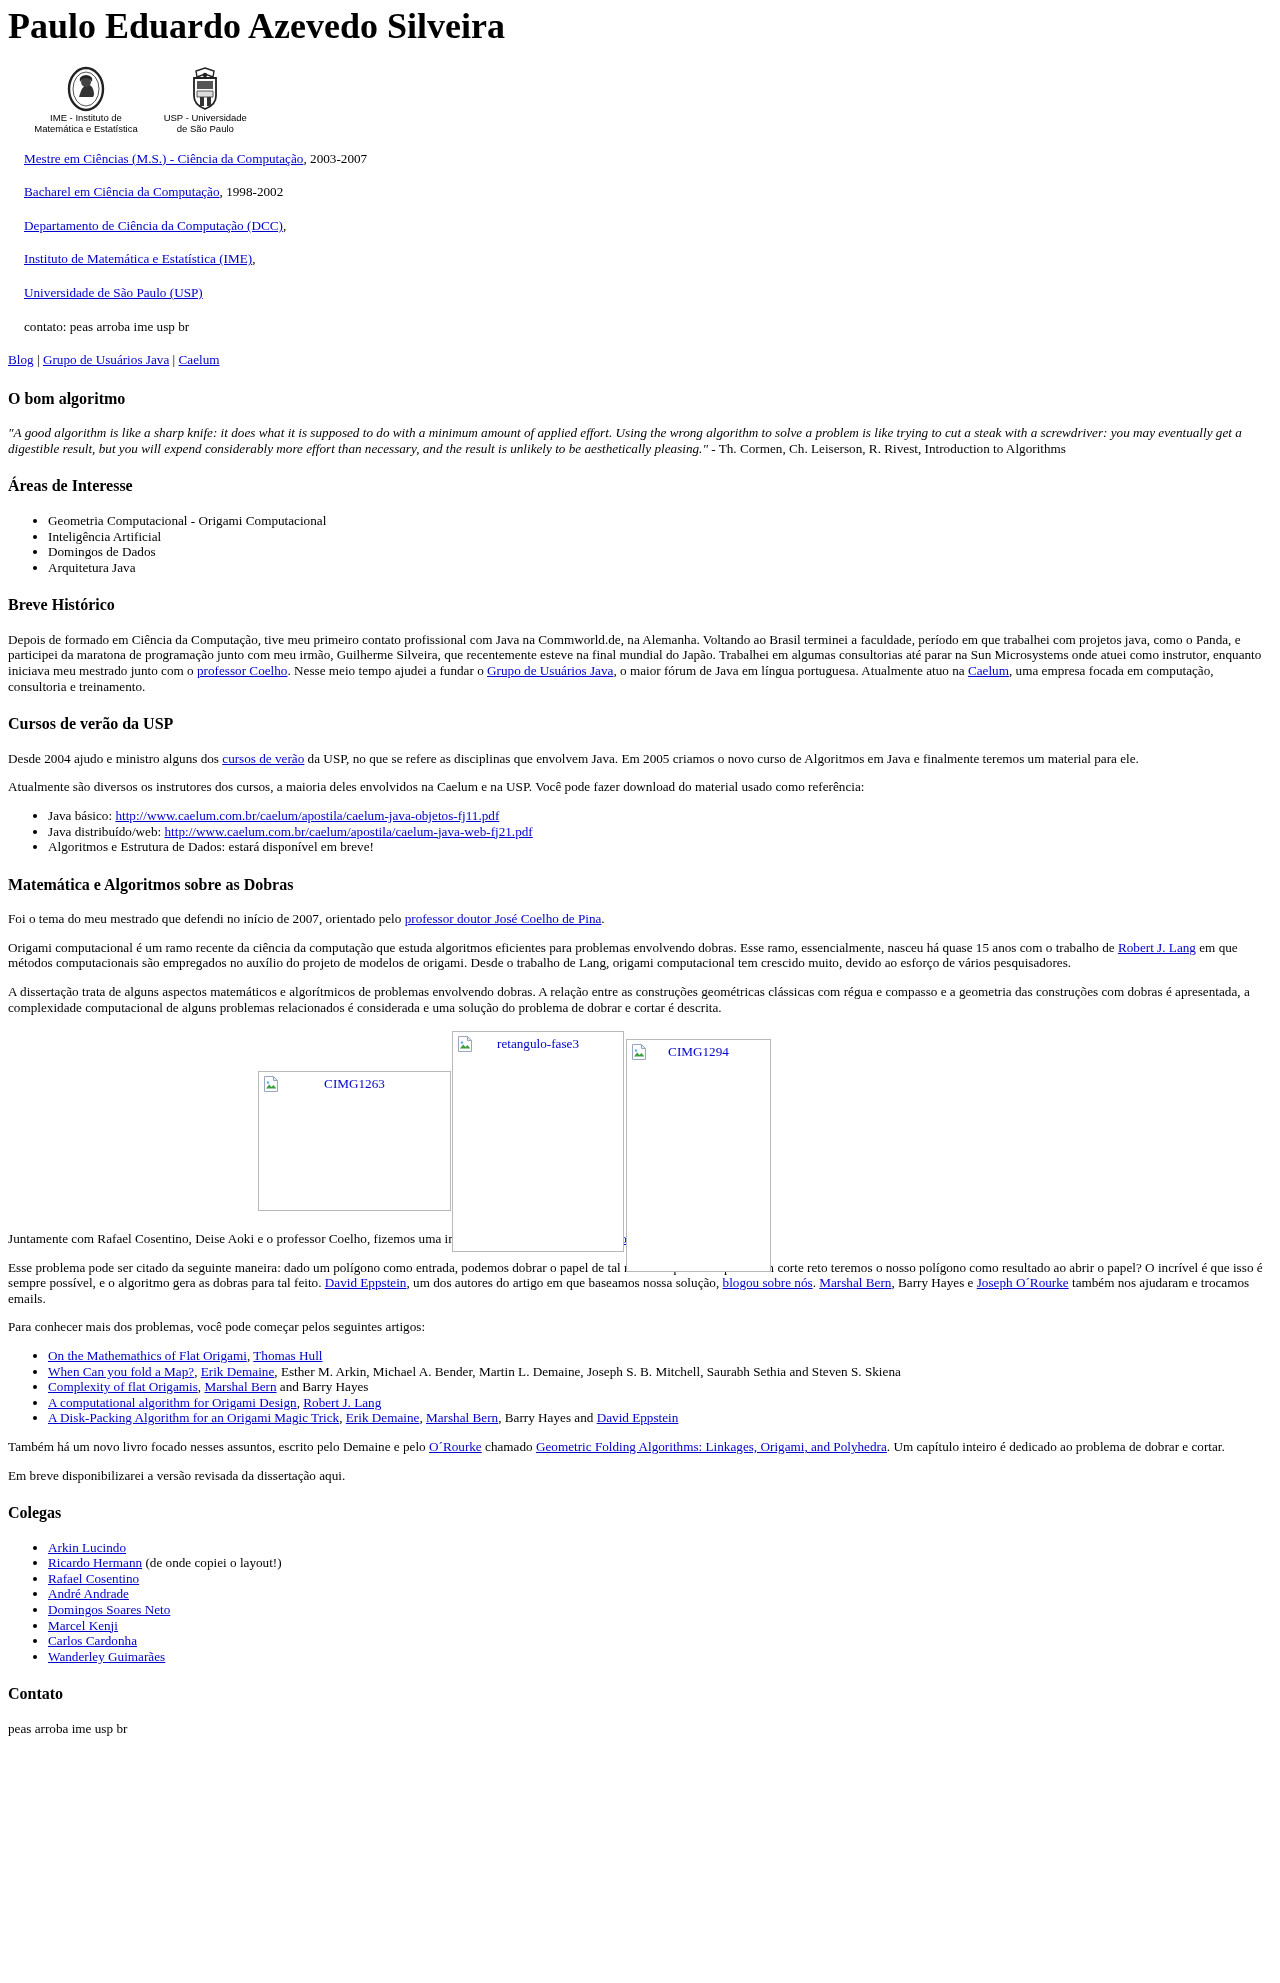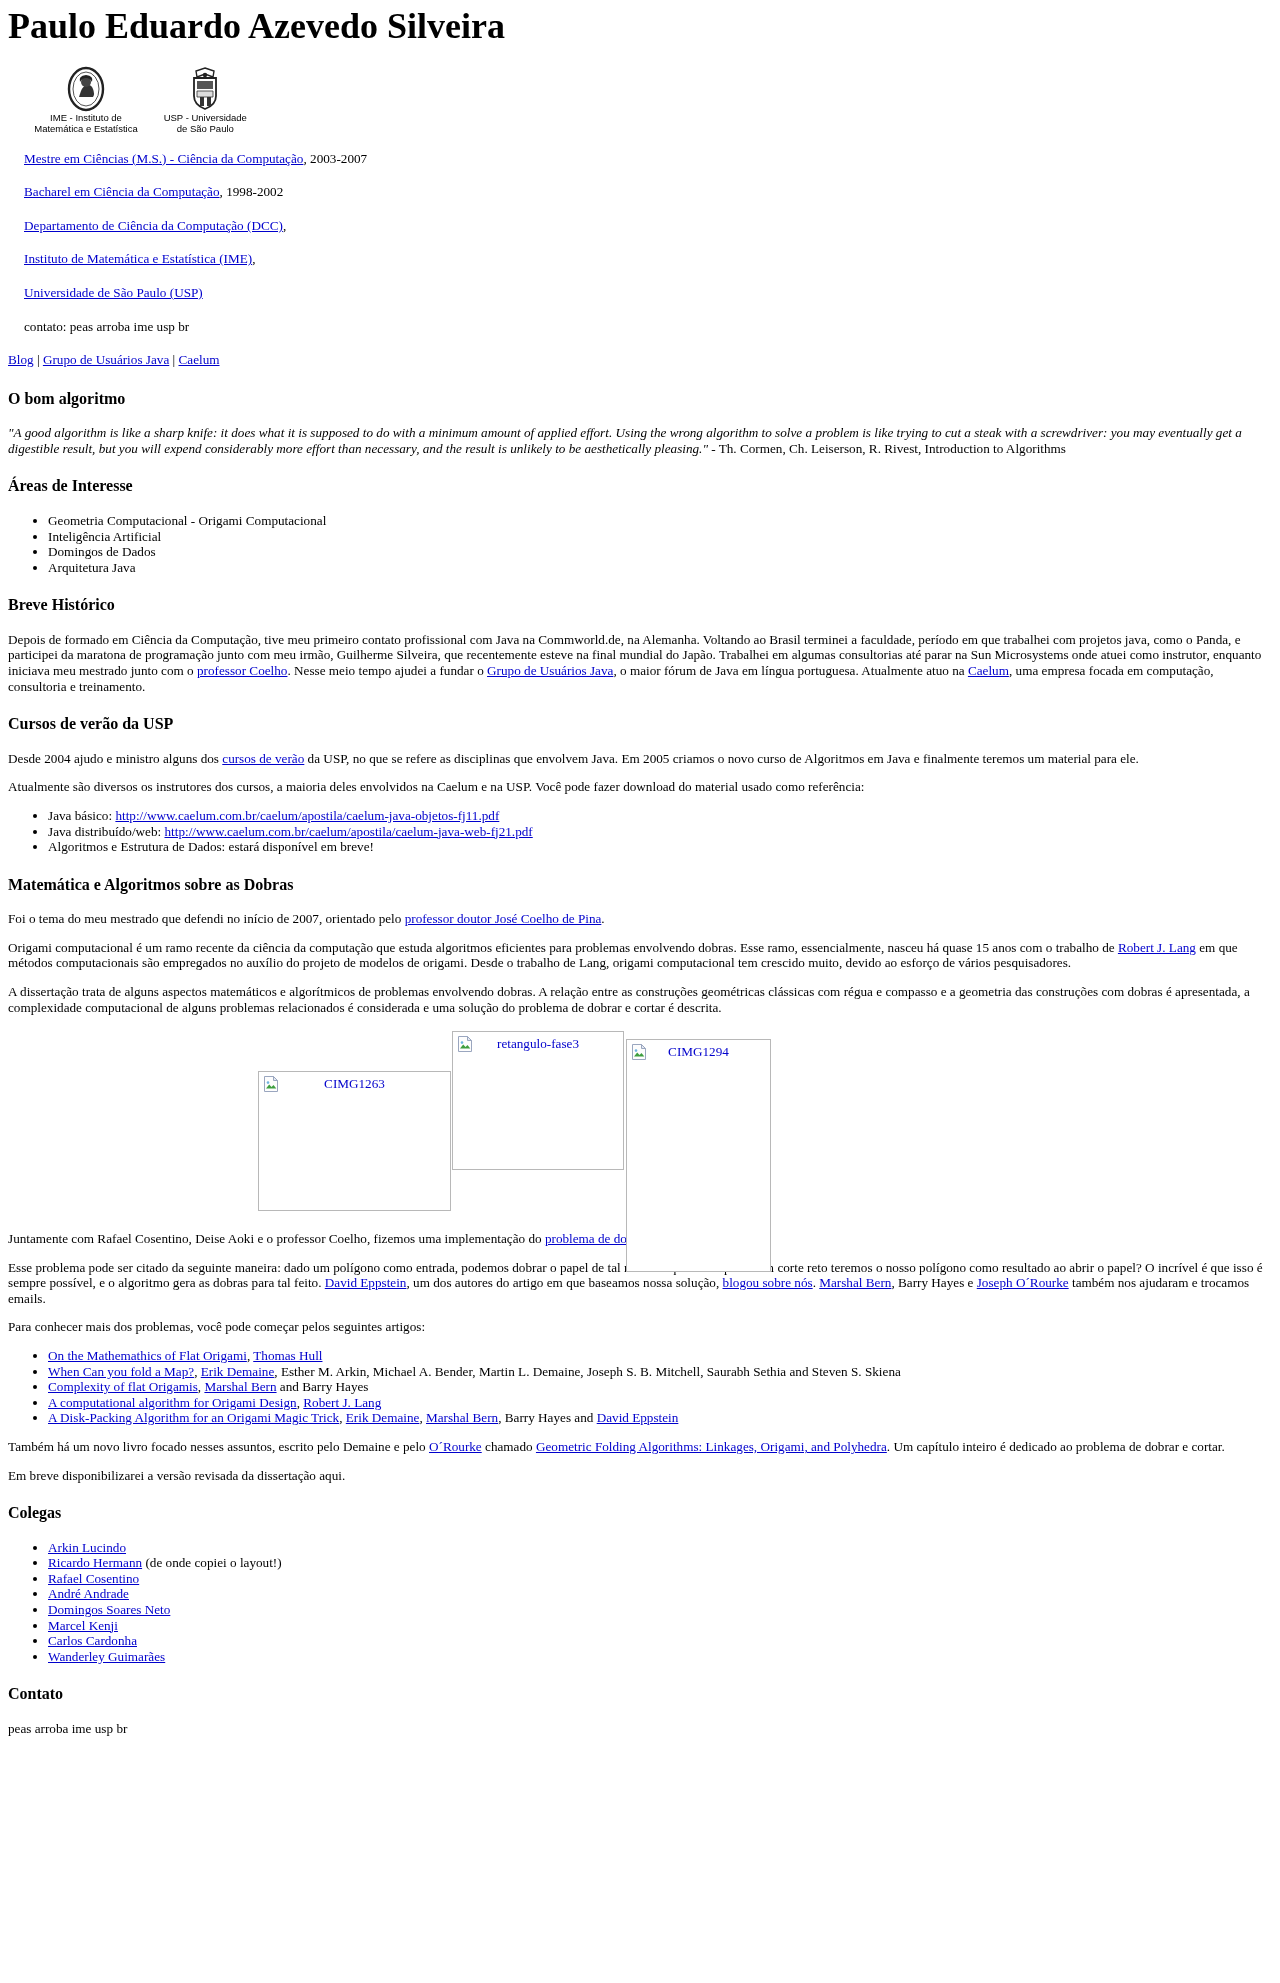--- a/index.html
+++ b/index.html
@@ -99,21 +99,21 @@
     position: absolute;
     left: 0; right: 0;
     top: 4px;
     text-align: center;
     color: #0000cc;
     font-size: 13.2px;
     font-family: "Liberation Serif", "DejaVu Serif", serif;
   }
   
   .fig-cimg1263 { left: 250px; top: 40px;  width: 193px; height: 140px; }
-  .fig-retang   { left: 444px; top: 0px;   width: 172px; height: 139px; }
+  .fig-retang   { left: 444px; top: 0px;   width: 172px; height: 221px; }
   .fig-cimg1294 { left: 618px; top: 8px;   width: 145px; height: 233px; }
 
   .alticon svg { display: block; }
 
   .after-figs { clear: both; }
 </style>
 </head>
 <body>
 
 <div class="page">

